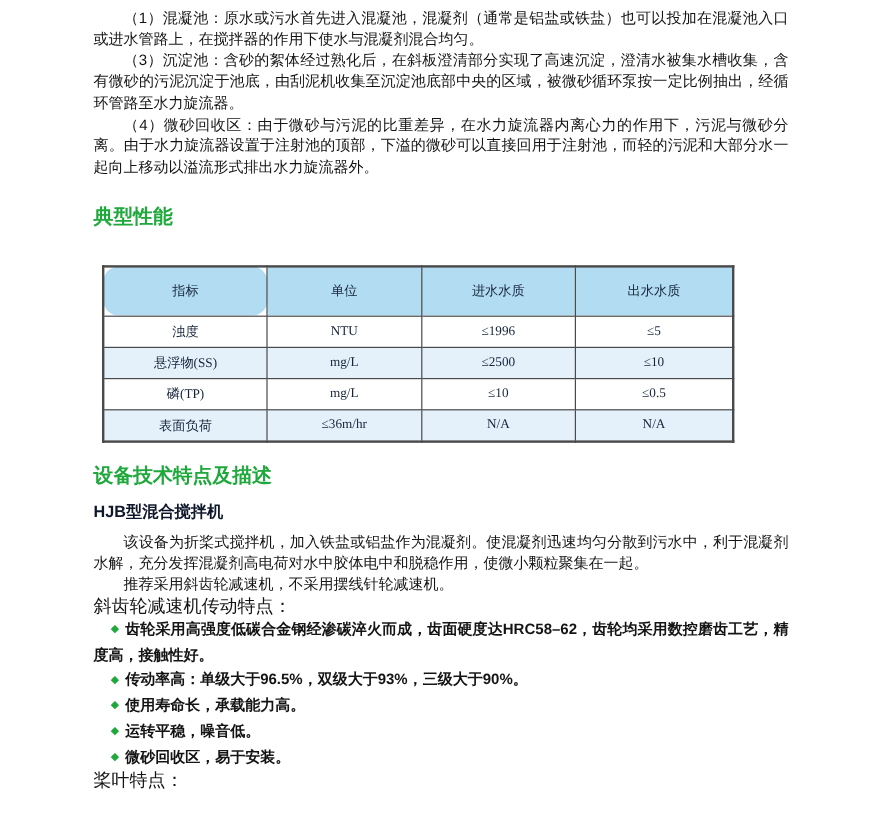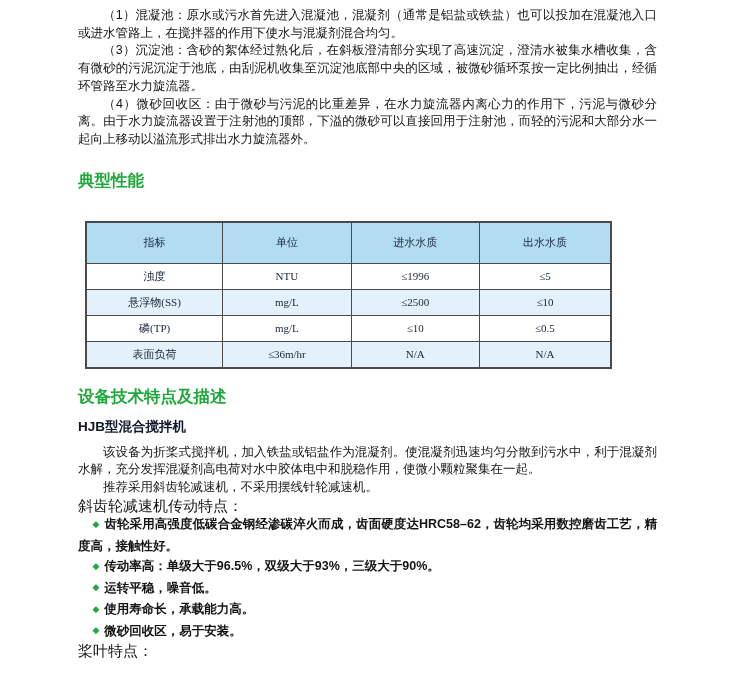--- a/index.html
+++ b/index.html
@@ -58,21 +58,21 @@
     padding: 0;
   }
   .perf-table { border: 2px solid #4a4a4a; }
   .perf-table th {
     background: #b2dcf2;
     height: 40px;
     font-weight: normal;
   }
   .perf-table td { height: 25px; background: #ffffff; }
   .perf-table tbody tr:nth-child(even) td { background: #e4f1fa; }
-  .col-1 { width: 26%; } .col-2 { width: 24.5%; } .col-3 { width: 24.5%; } .col-4 { width: 25%; }
+  .col-1 { width: 26%; border-radius: 13px; } .col-2 { width: 24.5%; } .col-3 { width: 24.5%; } .col-4 { width: 25%; }
 
   
   .plain-label {
     font-size: 15px;
     line-height: 17.7px;
     font-weight: 400;
     color: #141414;
     text-indent: 0;
   }
   .bullet-para {
@@ -145,19 +145,19 @@
 
   <h3 class="sub-heading">HJB型混合搅拌机</h3>
 
   <p class="body-para">该设备为折桨式搅拌机，加入铁盐或铝盐作为混凝剂。使混凝剂迅速均匀分散到污水中，利于混凝剂水解，充分发挥混凝剂高电荷对水中胶体电中和脱稳作用，使微小颗粒聚集在一起。</p>
   <p class="body-para">推荐采用斜齿轮减速机，不采用摆线针轮减速机。</p>
 
   <p class="plain-label">斜齿轮减速机传动特点：</p>
 
   <p class="bullet-para"><span class="diamond">◆</span><span>齿轮采用高强度低碳合金钢经渗碳淬火而成，齿面硬度达HRC58–62，齿轮均采用数控磨齿工艺，精度高，接触性好。</span></p>
   <p class="bullet-para"><span class="diamond">◆</span><span>传动率高：单级大于96.5%，双级大于93%，三级大于90%。</span></p>
+  <p class="bullet-para"><span class="diamond">◆</span><span>使用寿命长，承载能力高。</span></p>
   <p class="bullet-para"><span class="diamond">◆</span><span>运转平稳，噪音低。</span></p>
-  <p class="bullet-para"><span class="diamond">◆</span><span>使用寿命长，承载能力高。</span></p>
   <p class="bullet-para"><span class="diamond">◆</span><span>微砂回收区，易于安装。</span></p>
 
   <p class="plain-label">桨叶特点：</p>
 
 </div>
 
 </body></html>

